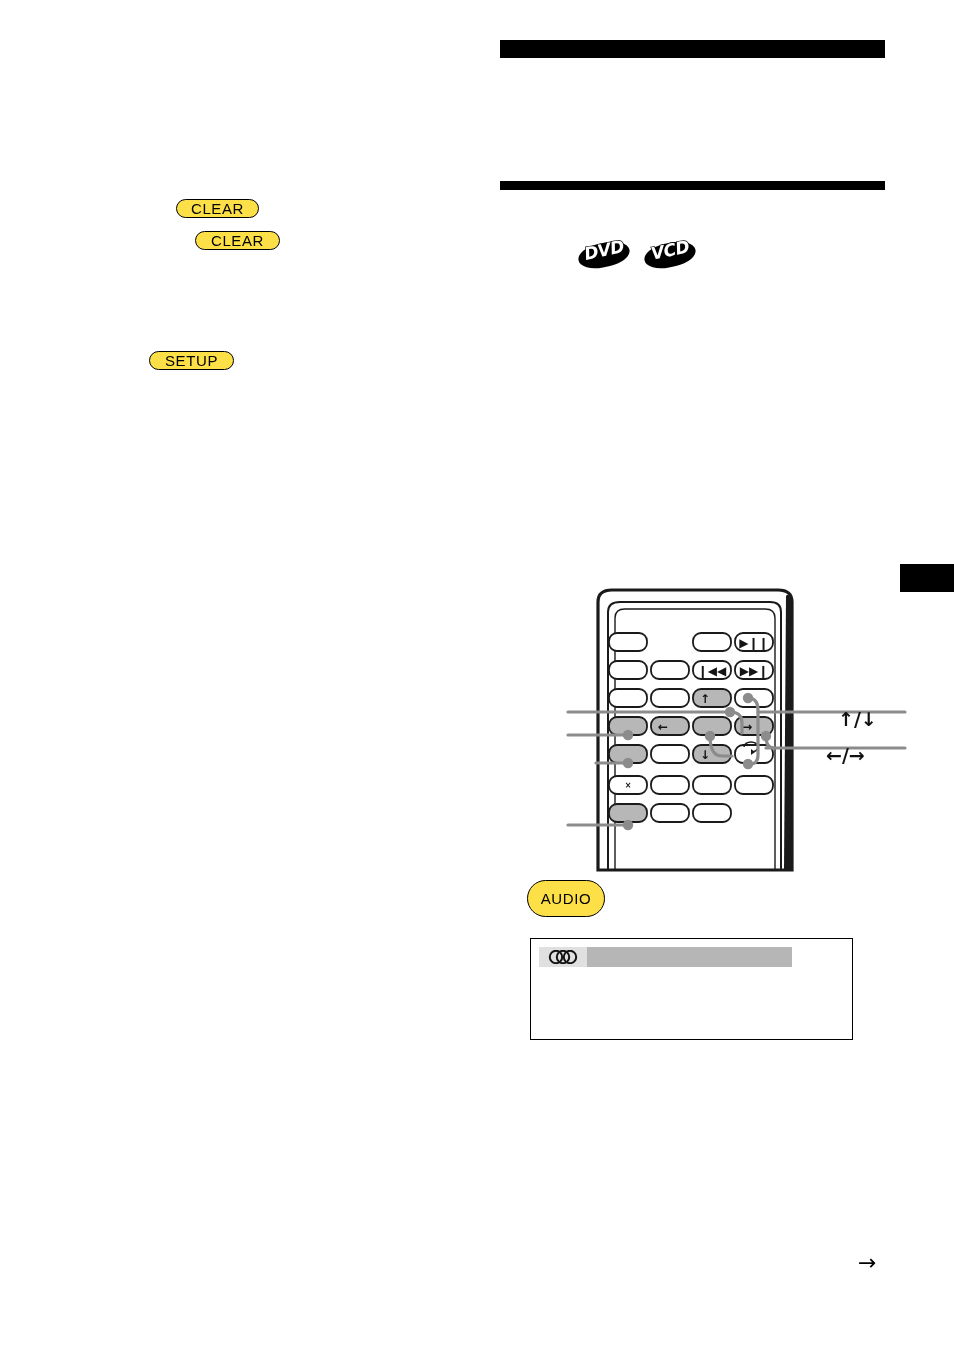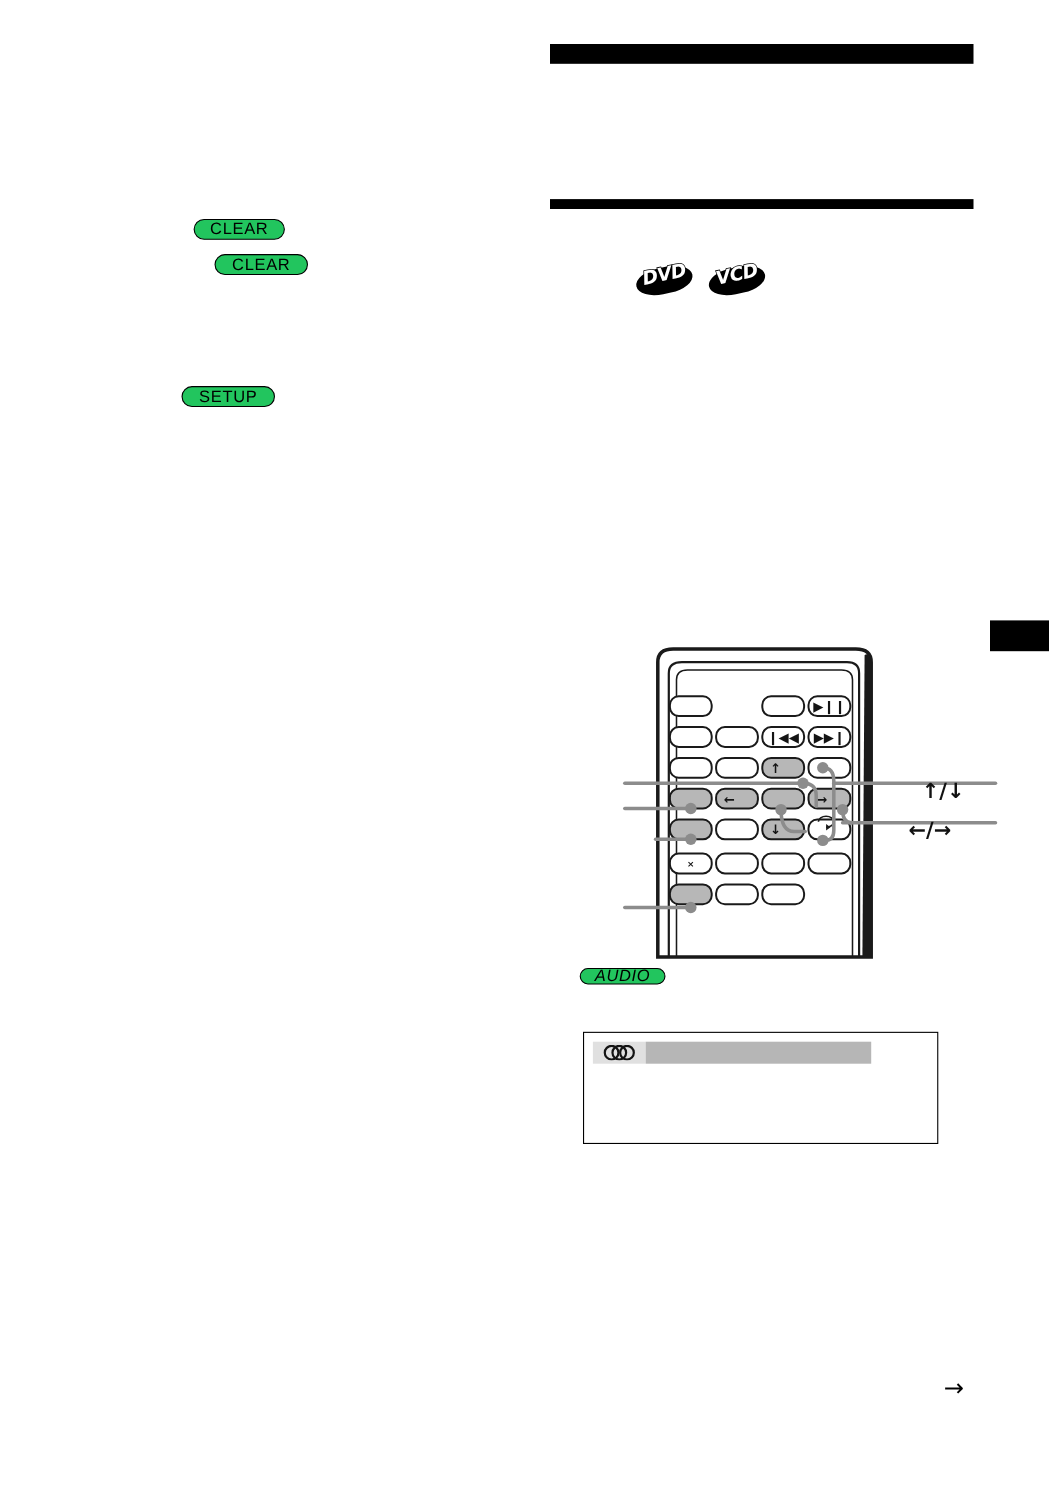--- a/index.html
+++ b/index.html
@@ -27,21 +27,21 @@
   }
 
   
   .keyref {
     position: absolute;
     display: inline-flex;
     align-items: center;
     justify-content: center;
     border: 1.6px solid #000;
     border-radius: 999px;
-    background: #22c55e;
+    background: #fde047;
     font-family: "Liberation Sans", sans-serif;
     font-size: 15px;
     font-weight: 400;
     letter-spacing: 0.6px;
     line-height: 1;
     padding: 2px 10px 3px 10px;
     white-space: nowrap;
     box-sizing: border-box;
   }
 
@@ -143,21 +143,21 @@
     color: #000;
   }
 </style>
 </head>
 <body>
 
 <div id="page">
 
   <div class="keyref" id="kr-clear" style="left: 176px; top: 199px; width: 83px; height: 19px;">CLEAR</div>
   <div class="keyref" id="kr-enter" style="left: 195px; top: 231px; width: 85px; height: 19px;">CLEAR</div>
-  <div class="keyref" id="kr-setup" style="left: 165px; top: 351px; width: 85px; height: 19px;">SETUP</div>
+  <div class="keyref" id="kr-setup" style="left: 149px; top: 351px; width: 85px; height: 19px;">SETUP</div>
 
   <div class="rule-heavy" id="rule-0" style="left: 500px; top: 40px; width: 385px; height: 18px; background: rgb(0, 0, 0);"></div>
   <div class="rule-heavy" id="rule-1" style="left: 500px; top: 181px; width: 385px; height: 9px; background: rgb(0, 0, 0);"></div>
 
   <div class="disc-logos" id="disc-logos" style="left: 578px; top: 238px;">
     <div class="disc-logo">
       <div class="disc-body"></div>
       <div class="disc-text">DVD</div>
     </div>
     <div class="disc-logo">
@@ -249,21 +249,21 @@
       <circle cx="170" cy="132" r="5.2"></circle>
       <circle cx="68" cy="155" r="5.2"></circle>
       <circle cx="68" cy="183" r="5.2"></circle>
       <circle cx="68" cy="245" r="5.2"></circle>
     </g>
   </svg>
 
   <div class="callout-label" id="cl-0" style="left: 838px; top: 710px;">↑/↓</div>
   <div class="callout-label" id="cl-1" style="left: 826px; top: 746px;">←/→</div>
 
-  <div class="keyref" id="kr-audio" style="left: 527px; top: 880px; width: 78px; height: 15px; font-style: italic;">AUDIO</div>
+  <div class="keyref" id="kr-audio" style="left: 527px; top: 880px; width: 78px; height: 37px;">AUDIO</div>
 
   <div id="osd-panel" style="left: 530px; top: 938px; width: 323px; height: 102px;">
     <div class="osd-row">
       <div class="osd-iconcell" style="background: rgb(224, 224, 224);">
         <svg width="30" height="14" viewBox="0 0 30 14">
           <ellipse cx="8" cy="7" rx="6.2" ry="6.2" fill="none" stroke="#141414" stroke-width="2"></ellipse>
           <ellipse cx="15" cy="7" rx="6.2" ry="6.2" fill="none" stroke="#141414" stroke-width="2"></ellipse>
           <ellipse cx="22" cy="7" rx="6.2" ry="6.2" fill="none" stroke="#141414" stroke-width="2"></ellipse>
         </svg>
       </div>

